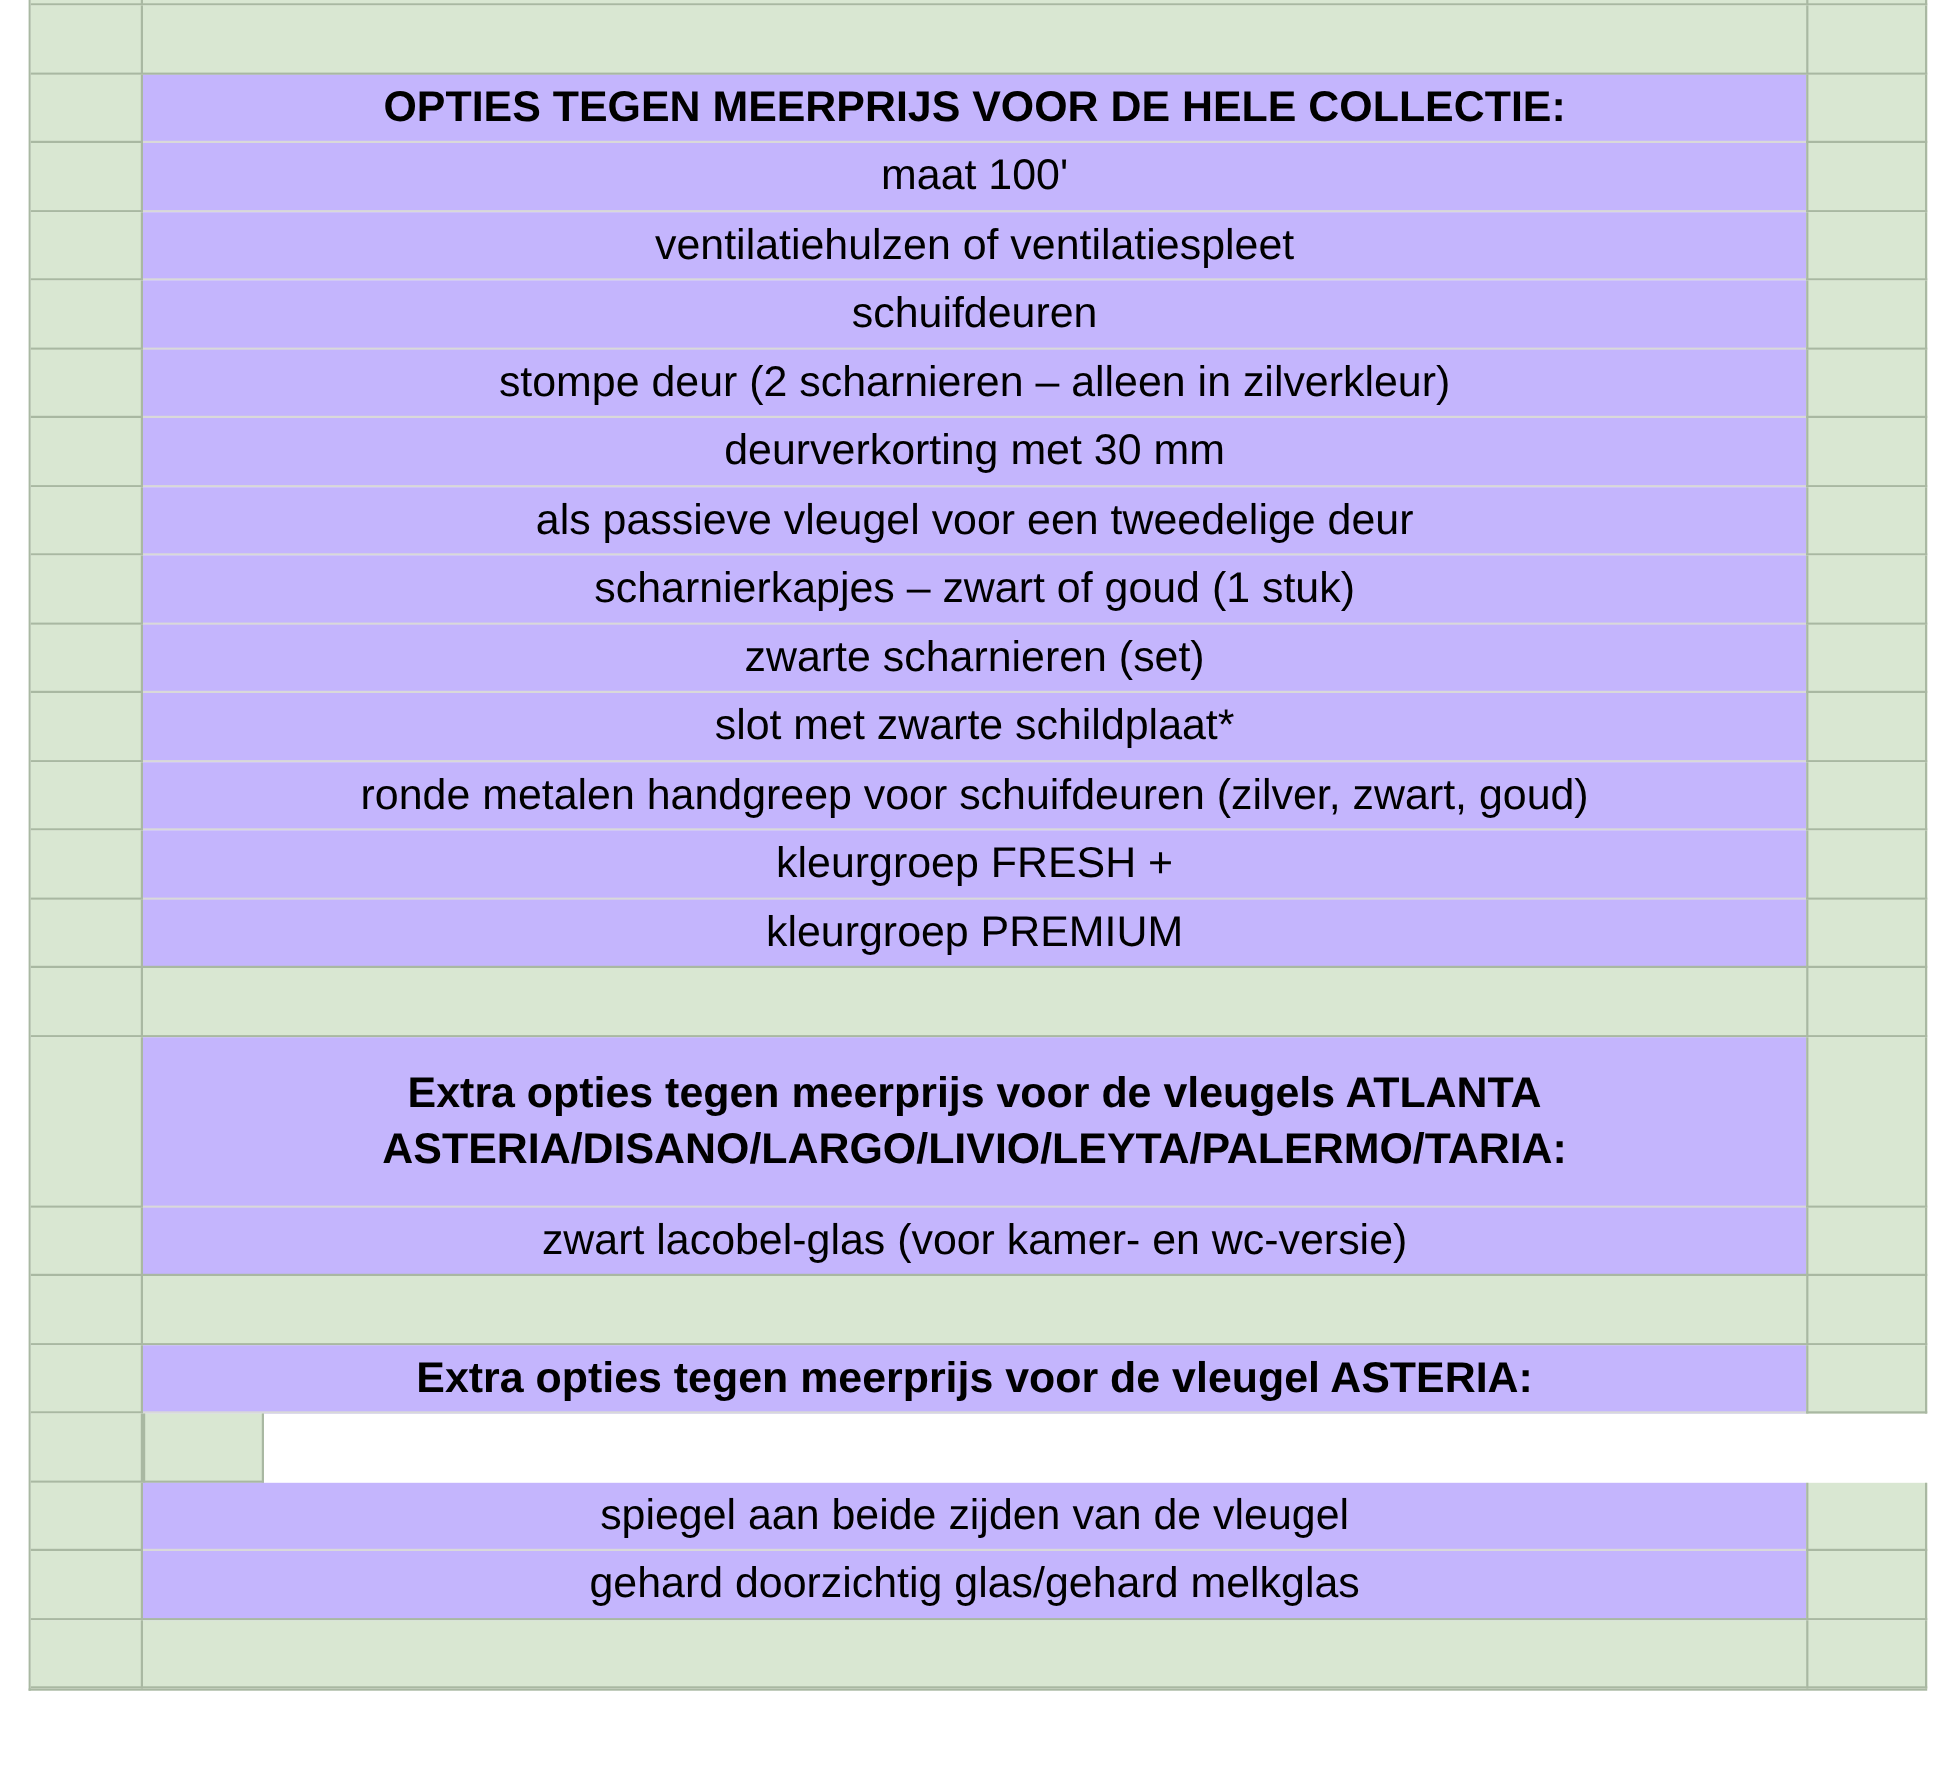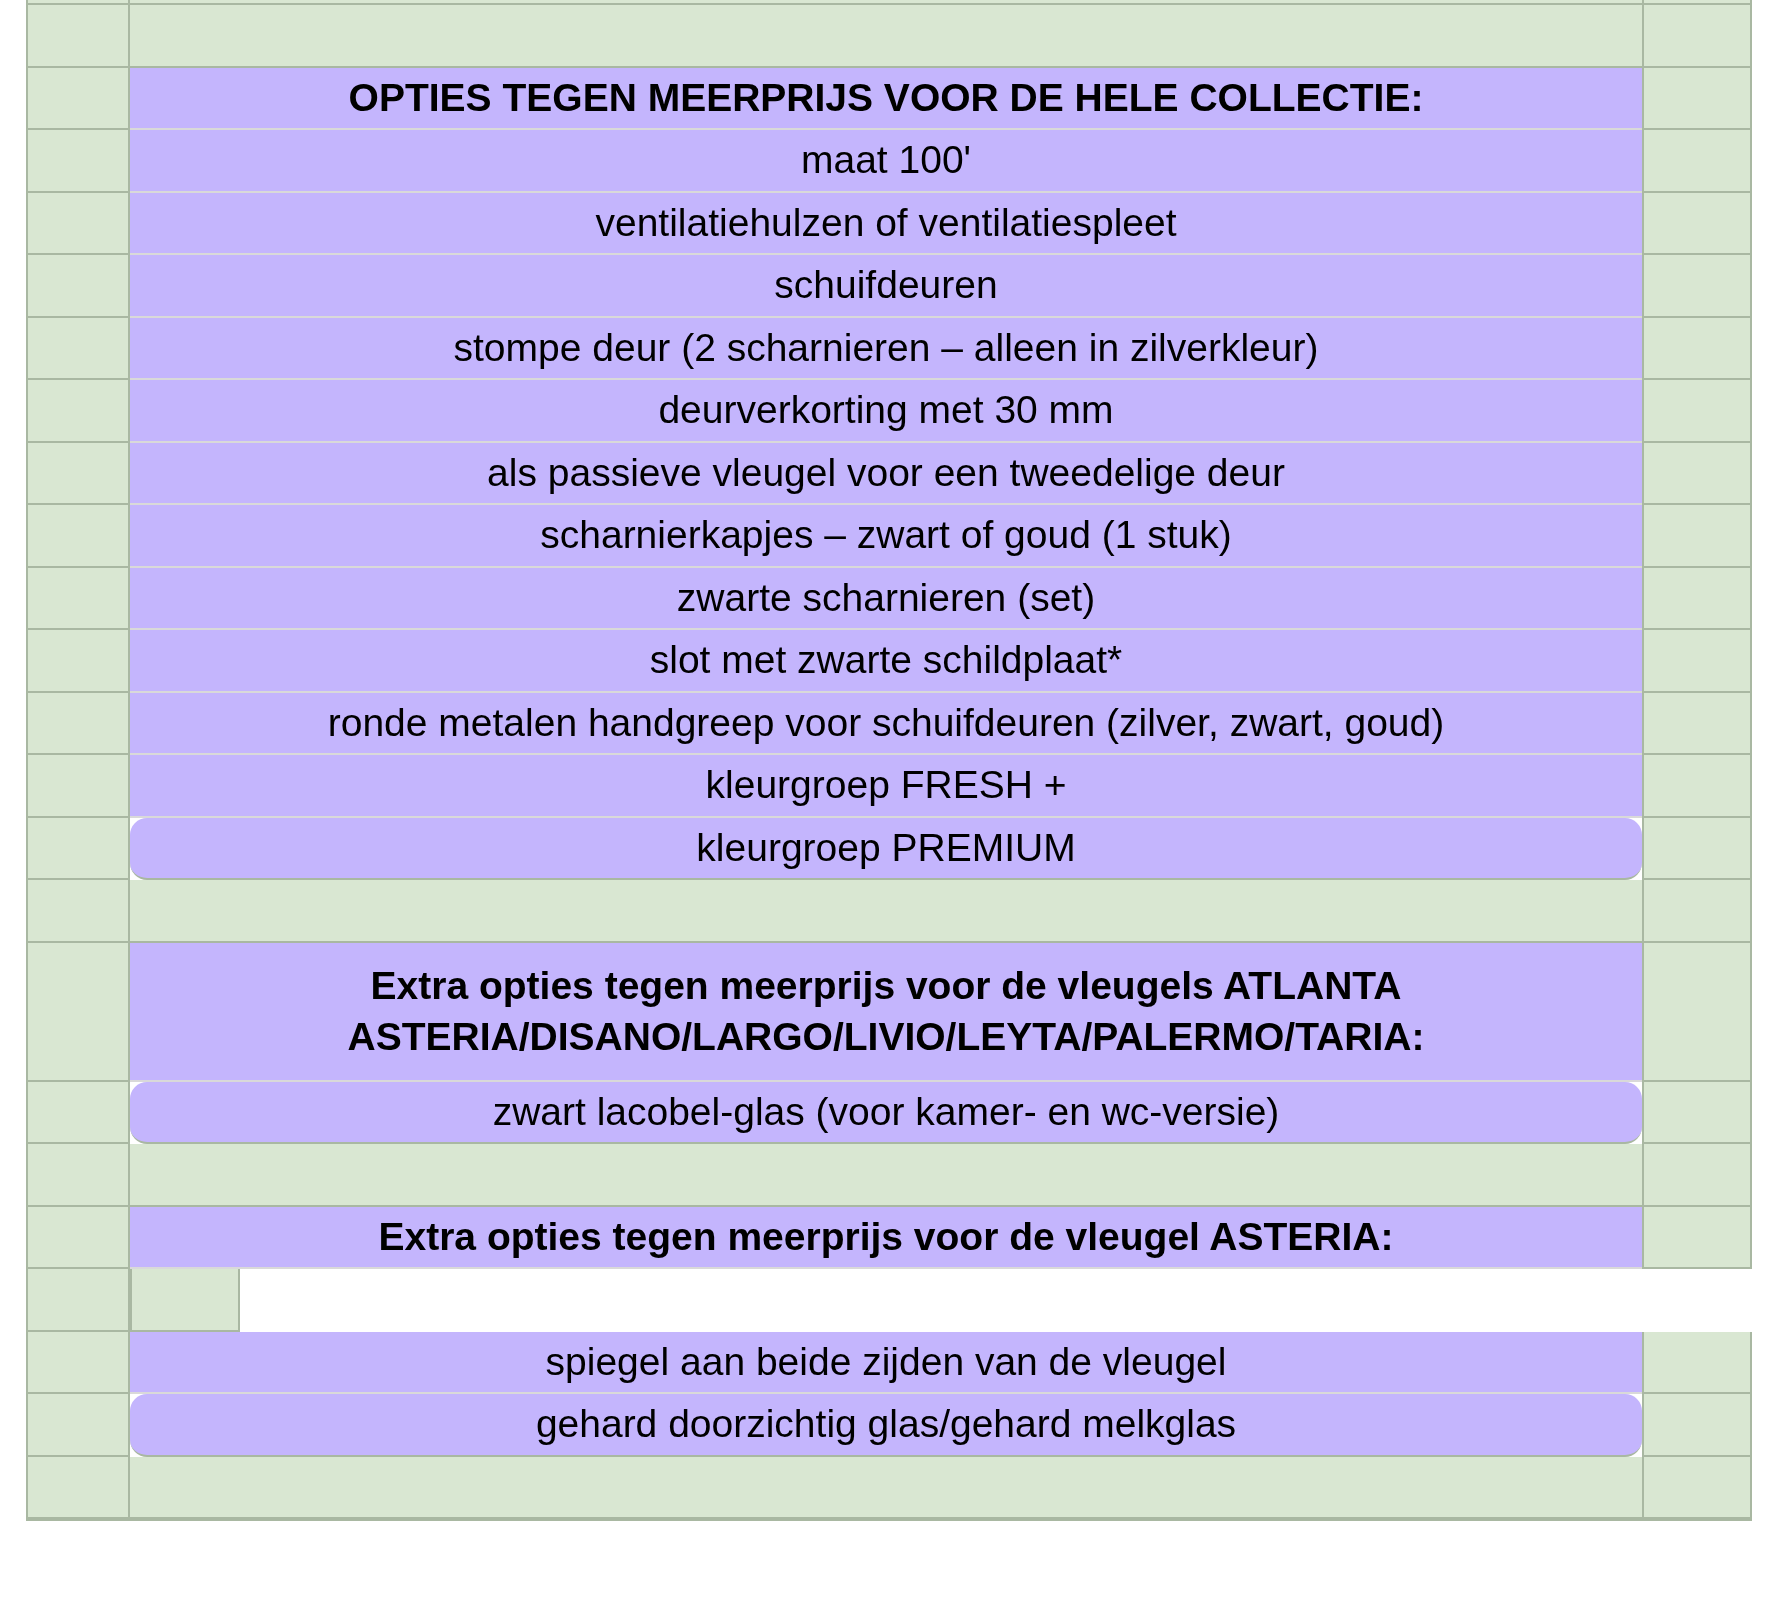--- a/index.html
+++ b/index.html
@@ -16,21 +16,21 @@
     font-family:"Liberation Sans","DejaVu Sans",sans-serif;
     position:relative;overflow:hidden;
   }
   .sheet{
     position:absolute;left:26px;top:0;
     width:1724px;
     border-left:2px solid var(--grid-dark);
     border-bottom:2px solid var(--grid-dark);
   }
   .row{display:flex;height:62.5px;}
-  .row-tall{height:139px;justify-content:space-between;}
+  .row-tall{height:155px;justify-content:space-between;}
   .row-sliver{height:5px;}
   .cell{box-sizing:border-box;height:100%;}
   .cell-left{
     width:102px;flex:0 0 102px;
     background:var(--green-fill);
     border-right:2px solid var(--grid-dark);
     border-bottom:2px solid var(--grid-dark);
   }
   .cell-main{
     width:1512px;flex:0 0 1512px;
@@ -48,21 +48,21 @@
     background:var(--green-fill);
     border-left:2px solid var(--grid-dark);
     border-right:2px solid var(--grid-dark);
     border-bottom:2px solid var(--grid-dark);
   }
   .row-spacer .cell-main,
   .row-sliver .cell-main{
     background:var(--green-fill);
     border-bottom-color:var(--grid-dark);
   }
-  .cell-main.pre-green{border-bottom-color:var(--grid-dark);border-radius:17px;}
+  .cell-main.pre-green{border-bottom-color:var(--grid-dark);}
   .row-header .cell-main{font-weight:bold;}
   .row-tall .cell-main{
     white-space:normal;
     line-height:1.32;
   }
   .row-tall .cell-main span{display:block;max-width:1490px;}
 </style>
 </head>
 <body>
 

